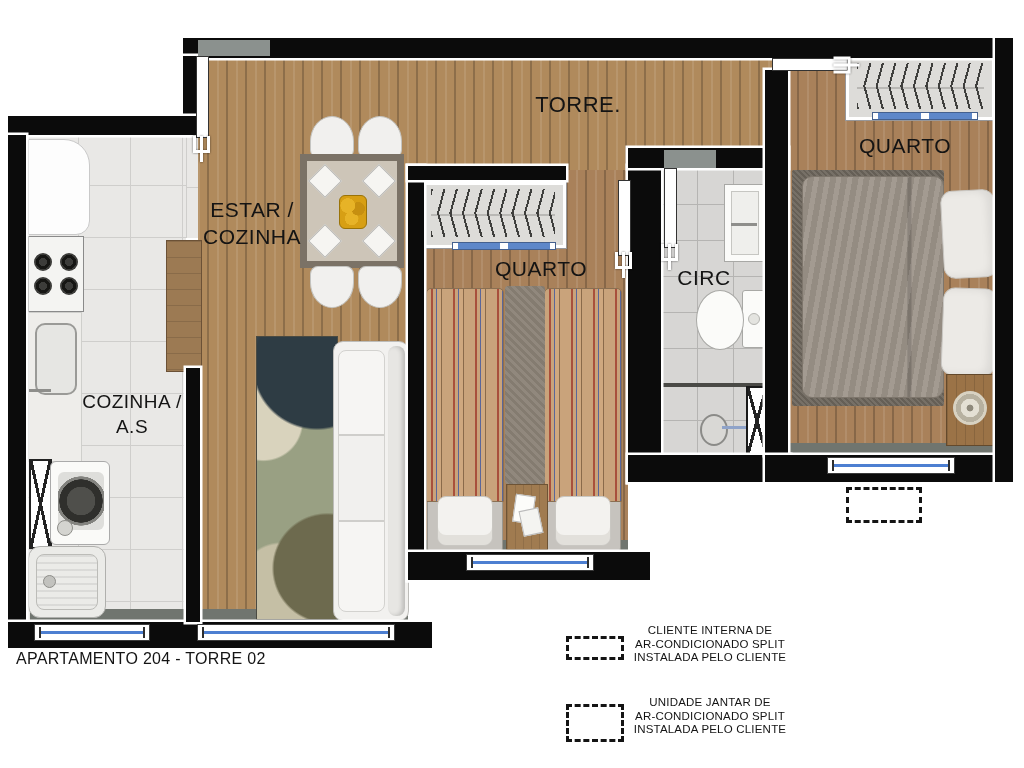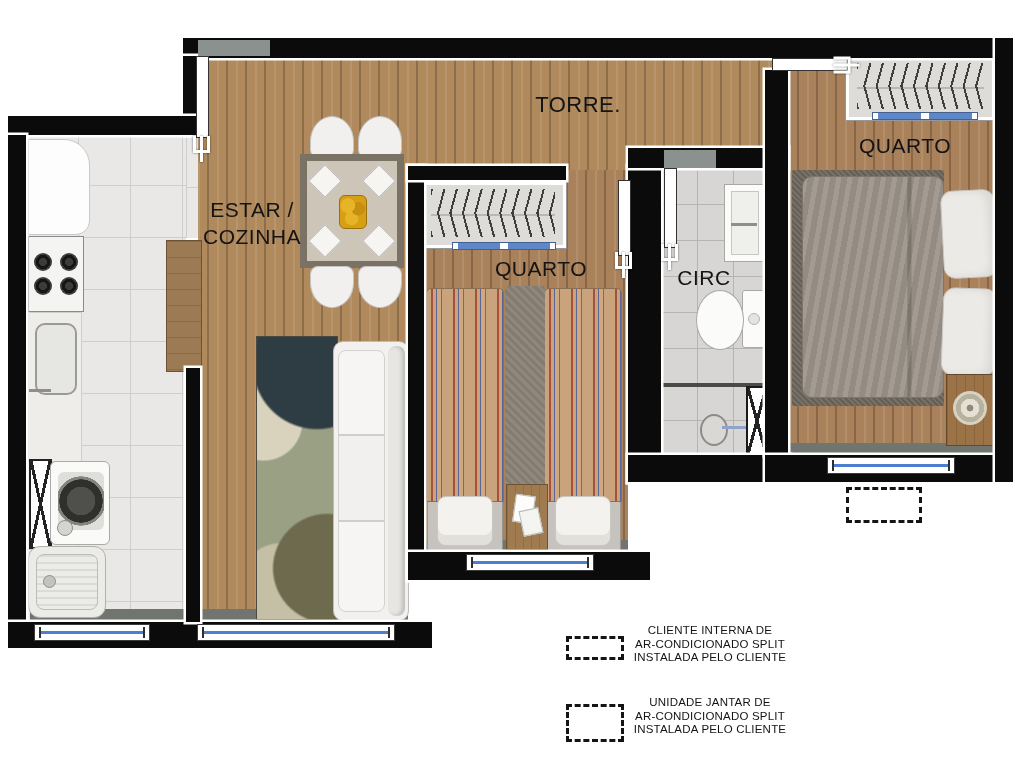--- a/index.html
+++ b/index.html
@@ -210,24 +210,29 @@
       <div class="glass"></div>
     </div>
 
   <div class="abs legend-box" style="left:846px;top:487px;width:70px;height:30px;"></div>
 
   <div class="abs label" style="left:518px;top:93px;width:120px;font-size:22px;">TORRE.</div>
   <div class="abs label" style="left:202px;top:196px;width:100px;font-size:21px;line-height:27px;">
     <span>ESTAR /</span><br>
     <span>COZINHA</span>
   </div>
+  <div class="abs label" style="left:80px;top:389px;width:104px;font-size:19px;line-height:25px;">
+    <span>COZINHA /</span><br>
+    <span>A.S</span>
+  </div>
   <div class="abs label" style="left:481px;top:257px;width:120px;font-size:21px;">QUARTO</div>
   <div class="abs label" style="left:650px;top:266px;width:108px;font-size:21px;">CIRC</div>
   <div class="abs label" style="left:845px;top:134px;width:120px;font-size:21px;">QUARTO</div>
 
+  <div class="abs" style="left:16px;top:650px;font-size:16px;z-index:7;letter-spacing:.3px;">APARTAMENTO 204 - TORRE 02</div>
 
   <div class="abs legend-box" style="left:566px;top:636px;width:52px;height:18px;"></div>
   <div class="abs legend-text" style="left:628px;top:624px;width:164px;">
     <div>CLIENTE INTERNA DE</div>
     <div>AR-CONDICIONADO SPLIT</div>
     <div>INSTALADA PELO CLIENTE</div>
   </div>
 
   <div class="abs legend-box" style="left:566px;top:704px;width:52px;height:32px;"></div>
   <div class="abs legend-text" style="left:628px;top:696px;width:164px;">

